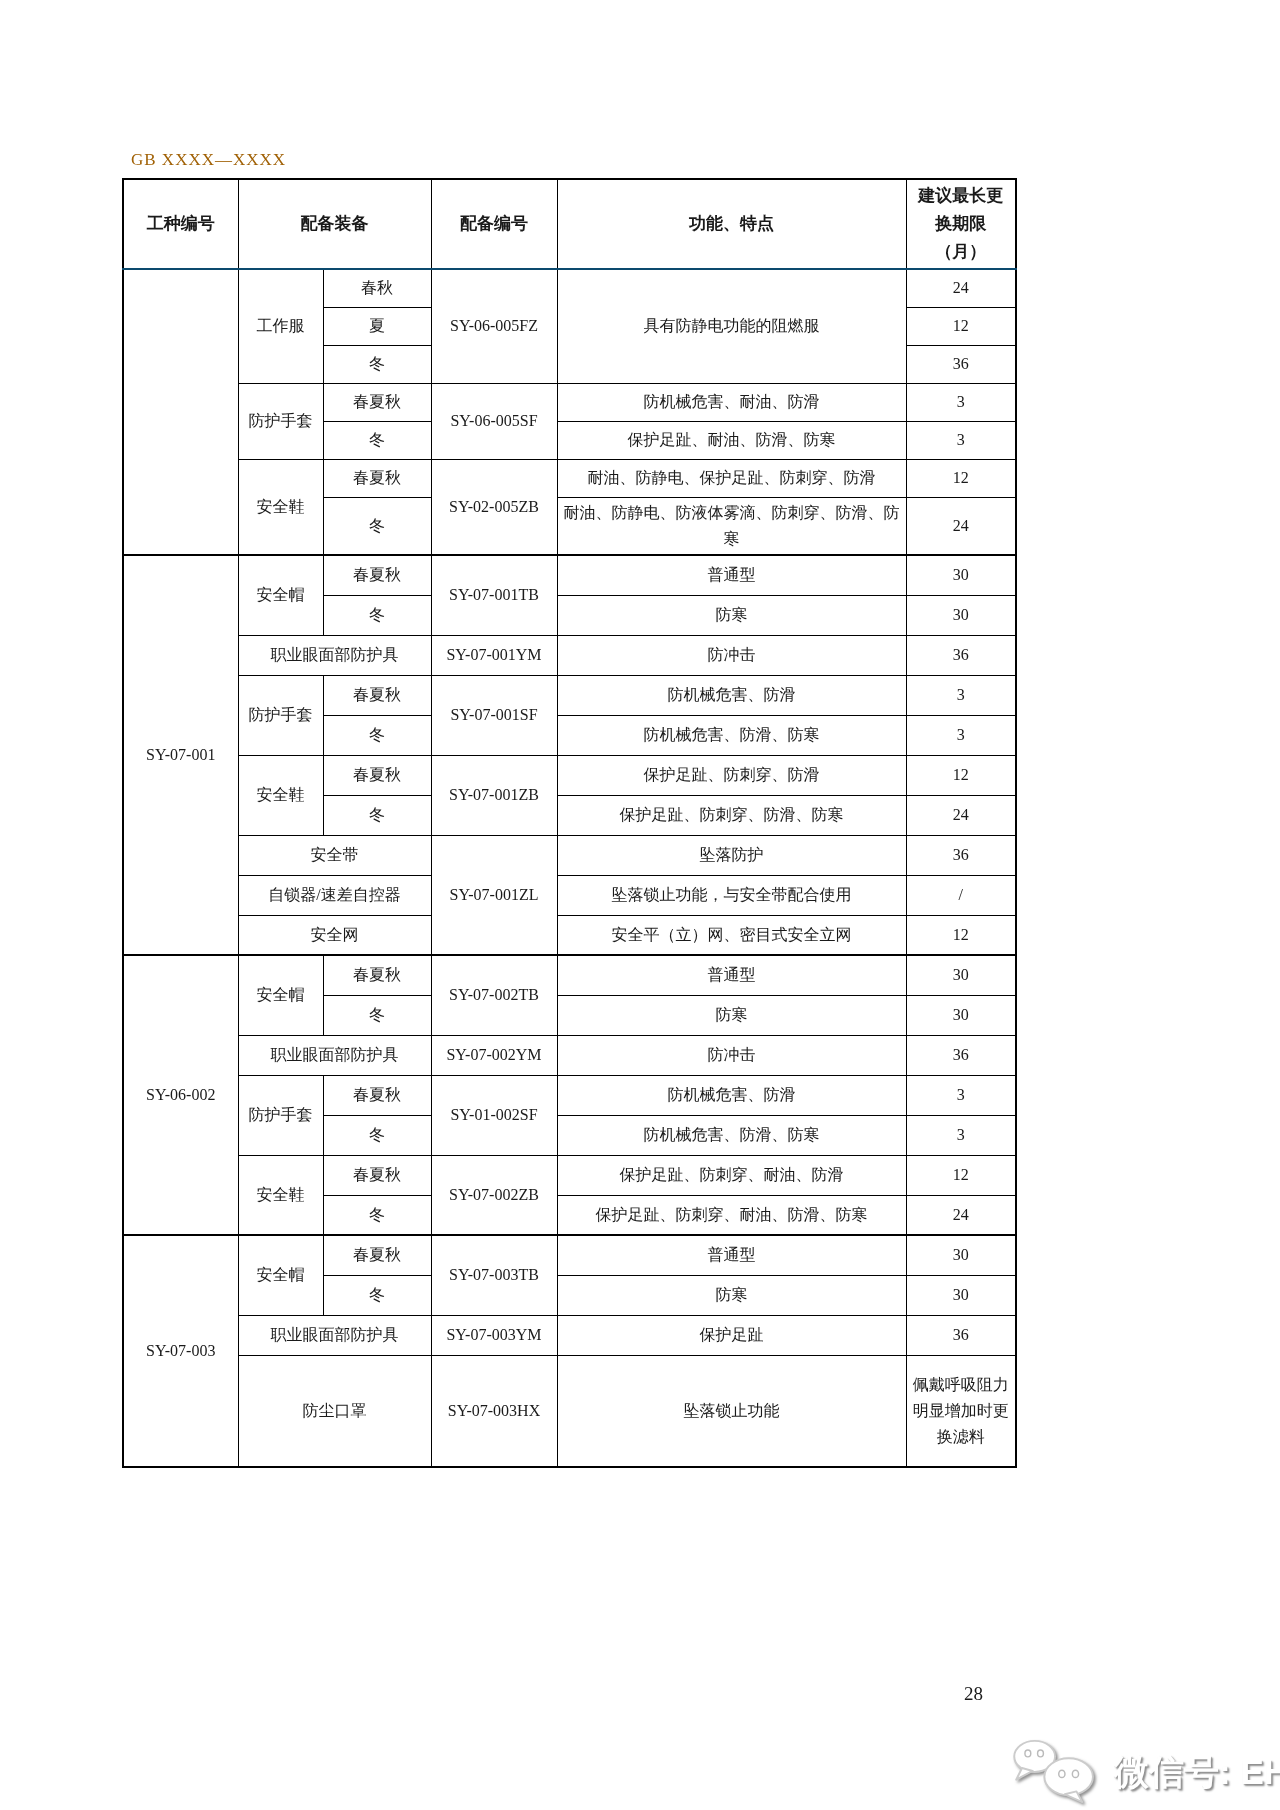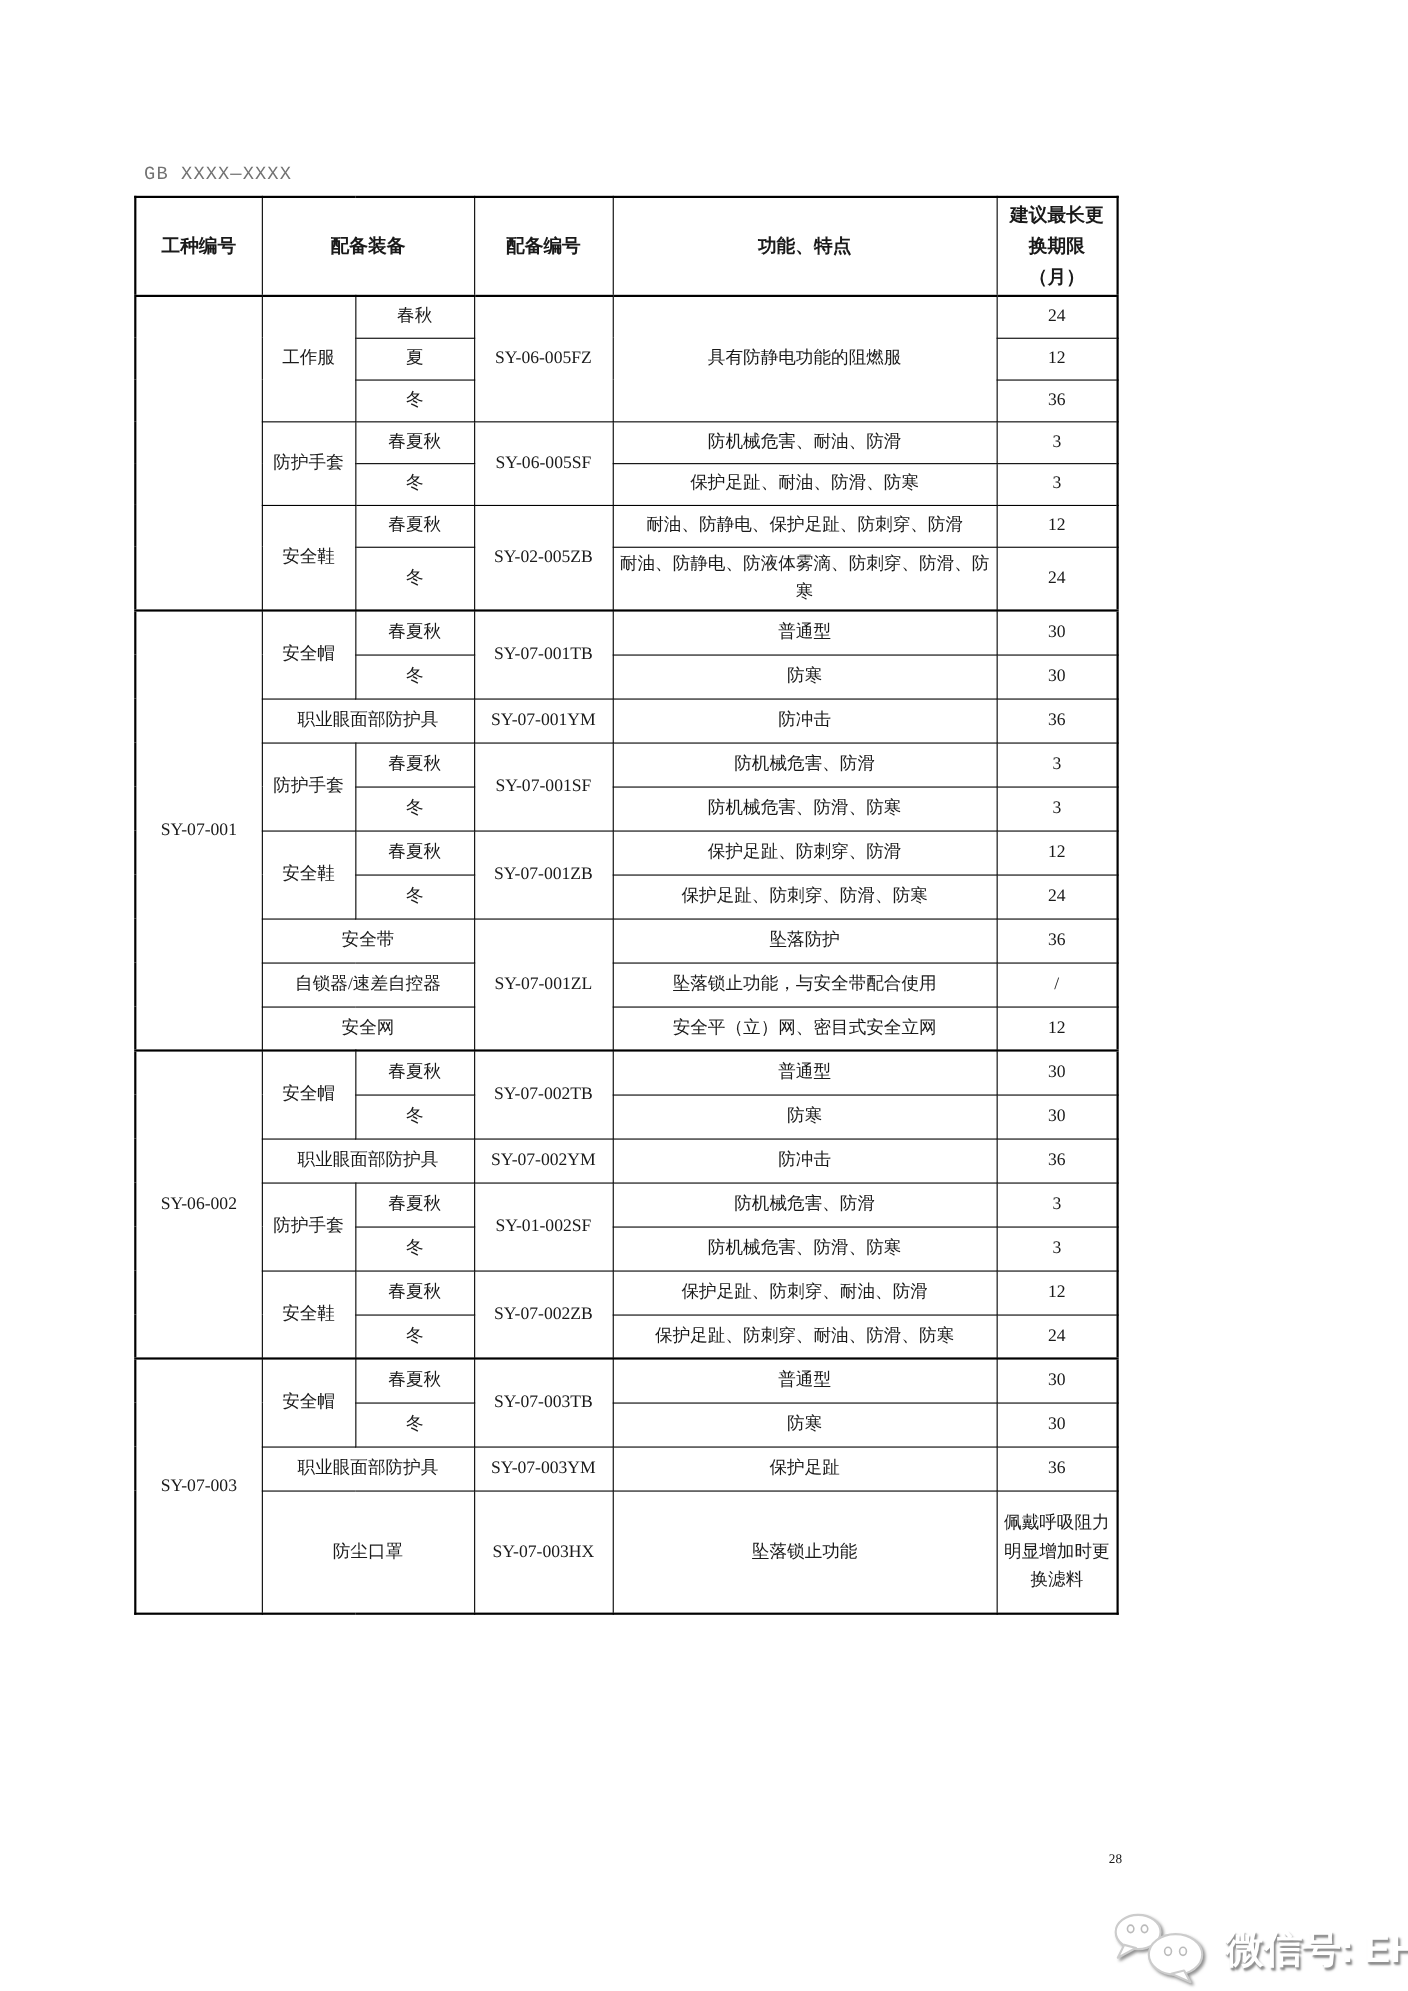--- a/index.html
+++ b/index.html
@@ -10,24 +10,24 @@
     height: 1810px;
     background: #ffffff;
     font-family: "Liberation Serif", "DejaVu Serif", serif;
     color: #1a1a1a;
     overflow: hidden;
   }
   .doc-code {
     position: absolute;
     left: 131px;
     top: 150px;
-    font-family: Liberation Mono, monospace;
+    font-family: Liberation Serif, serif;
     font-size: 17px;
     letter-spacing: 1px;
-    color: #737373;
+    color: #a16207;
   }
   table.ppe {
     position: absolute;
     left: 122px;
     top: 178px;
     width: 893px;
     border-collapse: collapse;
     table-layout: fixed;
     border: 2px solid #000;
   }
@@ -36,36 +36,36 @@
     text-align: center;
     vertical-align: middle;
     font-size: 16px;
     line-height: 1.65;
     padding: 2px 4px;
     overflow: hidden;
   }
   table.ppe thead td {
     font-weight: bold;
     font-size: 17px;
-    border-bottom: 2px solid #000000;
+    border-bottom: 2px solid #0c4a6e;
   }
   table.ppe thead tr { height: 62px; }
   table.ppe tbody { border-top: 2px solid #000; }
   table.ppe tbody tr { height: 40px; }
   table.ppe tbody.s1 tr { height: 38px; }
   table.ppe tr.tall { height: 74px; }
   table.ppe tr.xtall { height: 112px; }
   td.func { text-align: left; padding-left: 14px; padding-right: 10px; }
   td.period { padding-left: 12px; padding-right: 12px; }
   .prewrap { white-space: pre-line; }
   .page-number {
     position: absolute;
-    left: 1008px;
+    left: 964px;
     top: 1683px;
-    font-size: 12px;
+    font-size: 19px;
     text-align: right;
   }
   .wechat-footer {
     position: absolute;
     left: 1008px;
     top: 1736px;
     display: flex;
     align-items: center;
     gap: 8px;
   }

